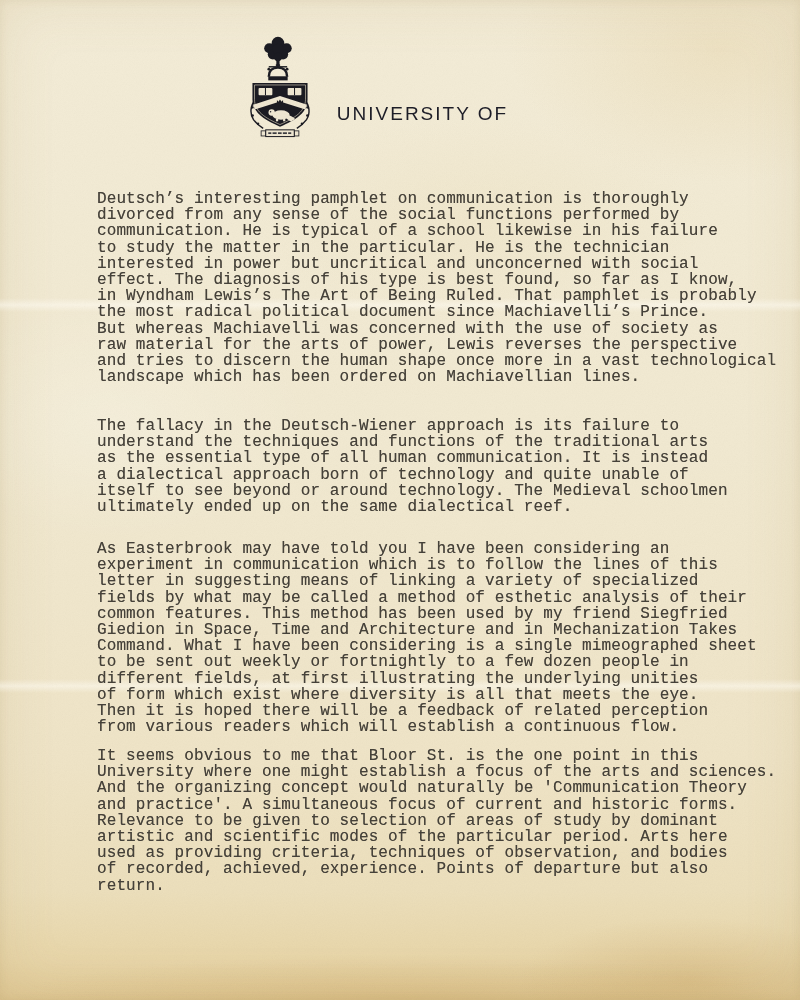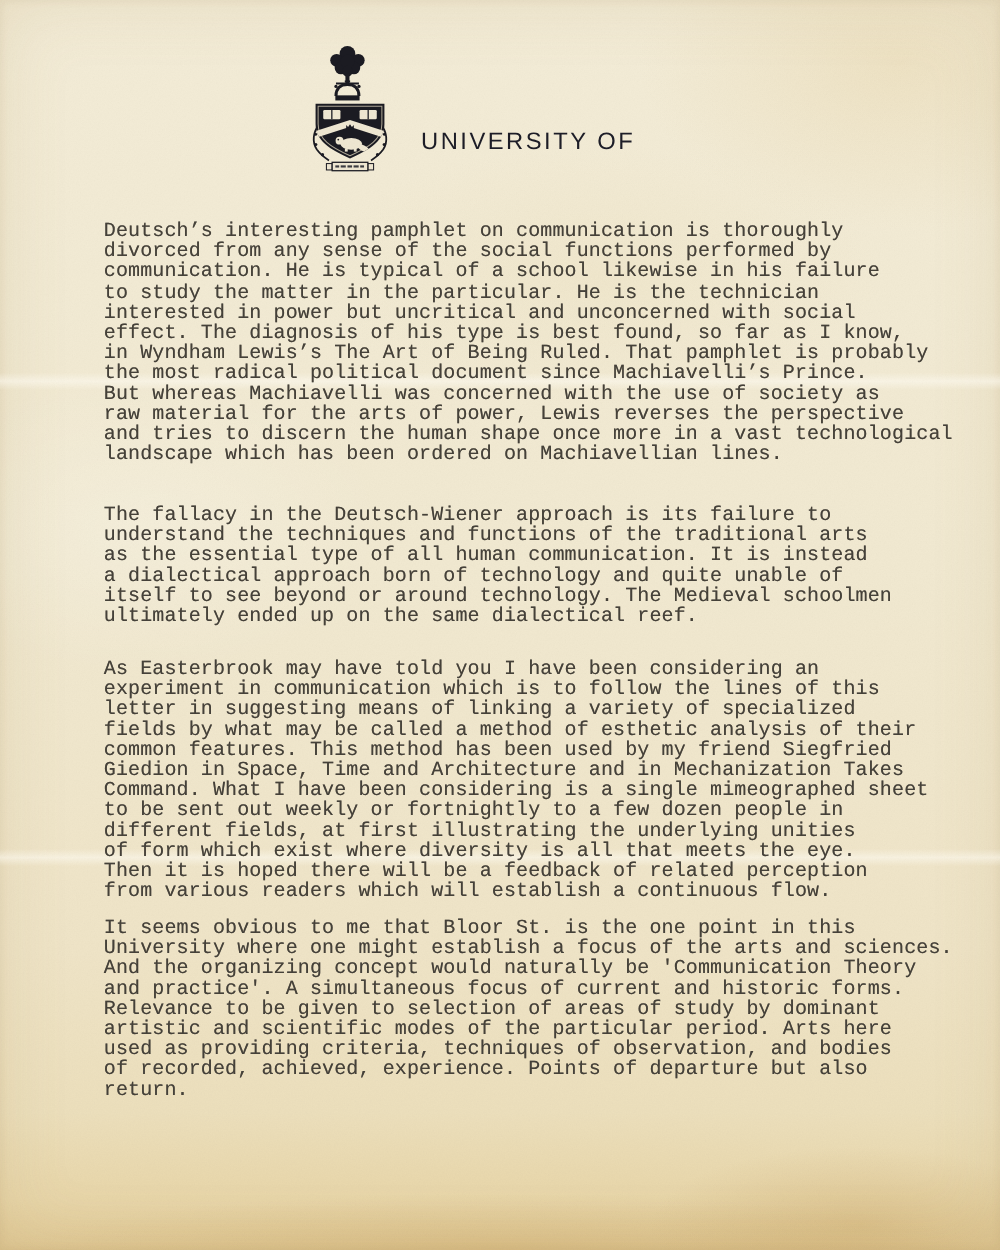--- a/index.html
+++ b/index.html
@@ -34,21 +34,21 @@
     color:#1d1d27;white-space:nowrap;margin-top:41px;
   }
   .wm-line2{
     position:absolute;left:0;top:78px;width:209px;
     text-align:center;
     font-family:"Liberation Serif","DejaVu Serif",serif;
     font-size:46px;line-height:46px;letter-spacing:-1.5px;
     color:#1d1d27;white-space:nowrap;
   }
   .para{
-    position:absolute;left:83px;margin:0;
+    position:absolute;left:83px;margin:14px;
     font-family:"Liberation Mono","DejaVu Sans Mono",monospace;
     font-size:16px;line-height:16.2px;letter-spacing:0.1px;
     color:#454139;white-space:pre;
     text-shadow:0 0 0.5px rgba(70,64,56,.55);
   }
   .para-1{top:177px;}
   .para-2{top:404px;}
   .para-3{top:527px;}
   .para-4{top:734px;}
   .grain{position:absolute;left:0;top:0;width:800px;height:1000px;pointer-events:none;opacity:.05;mix-blend-mode:multiply;}

